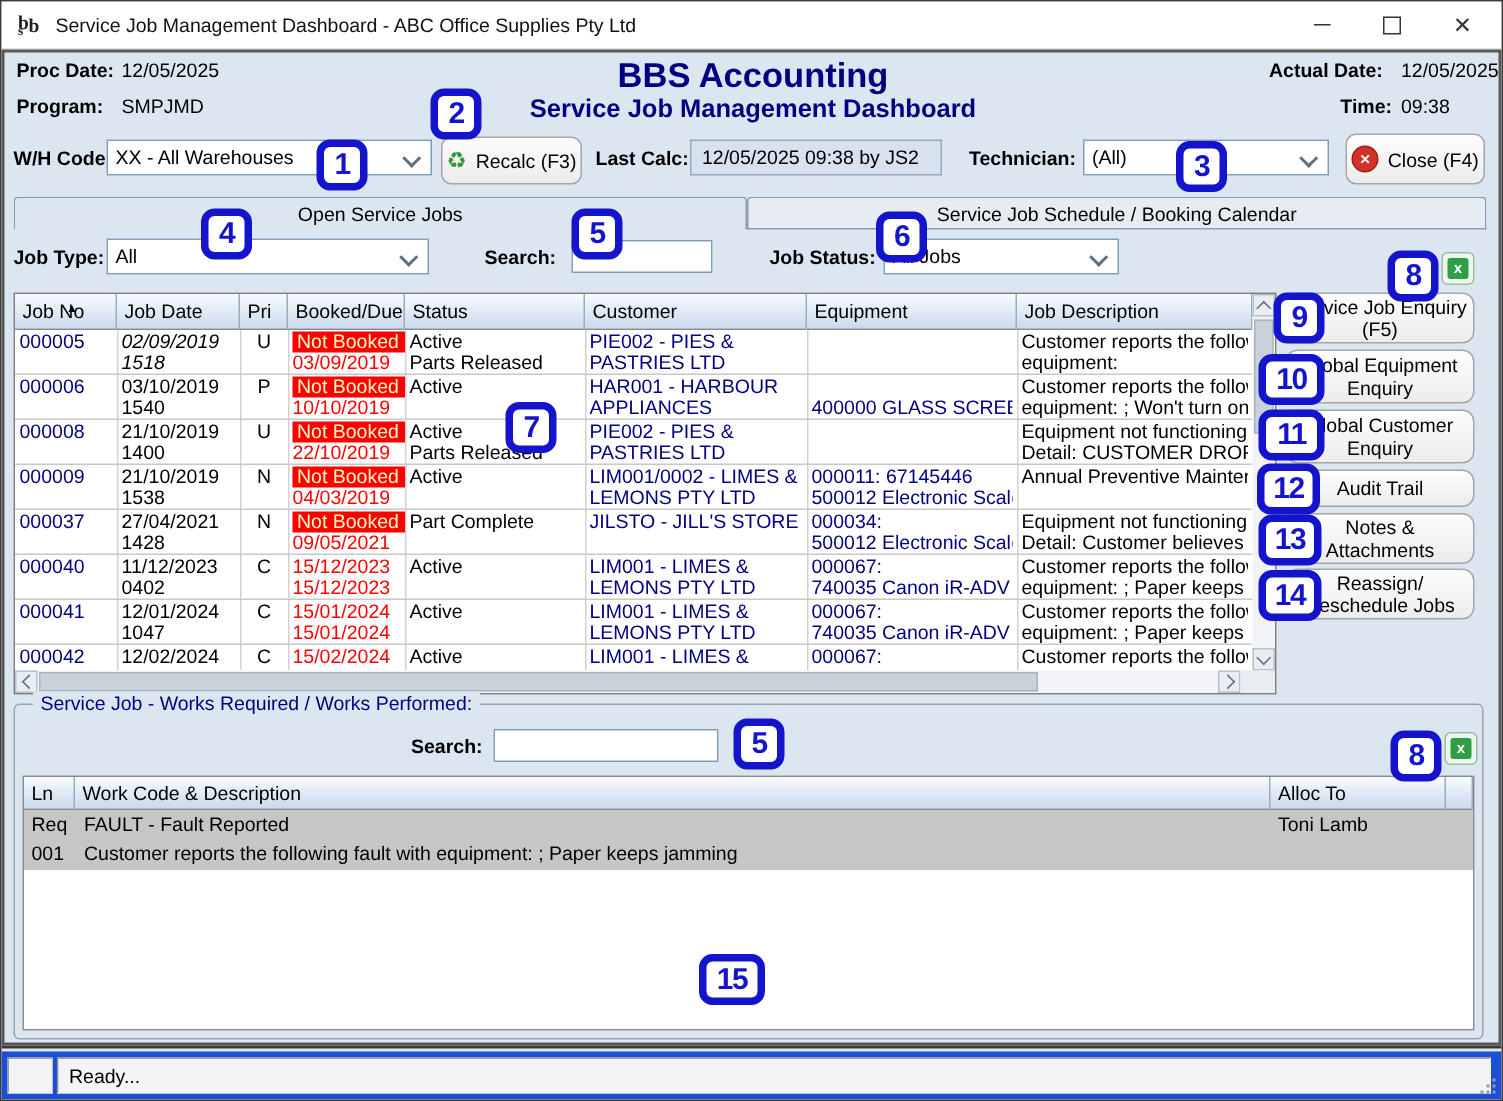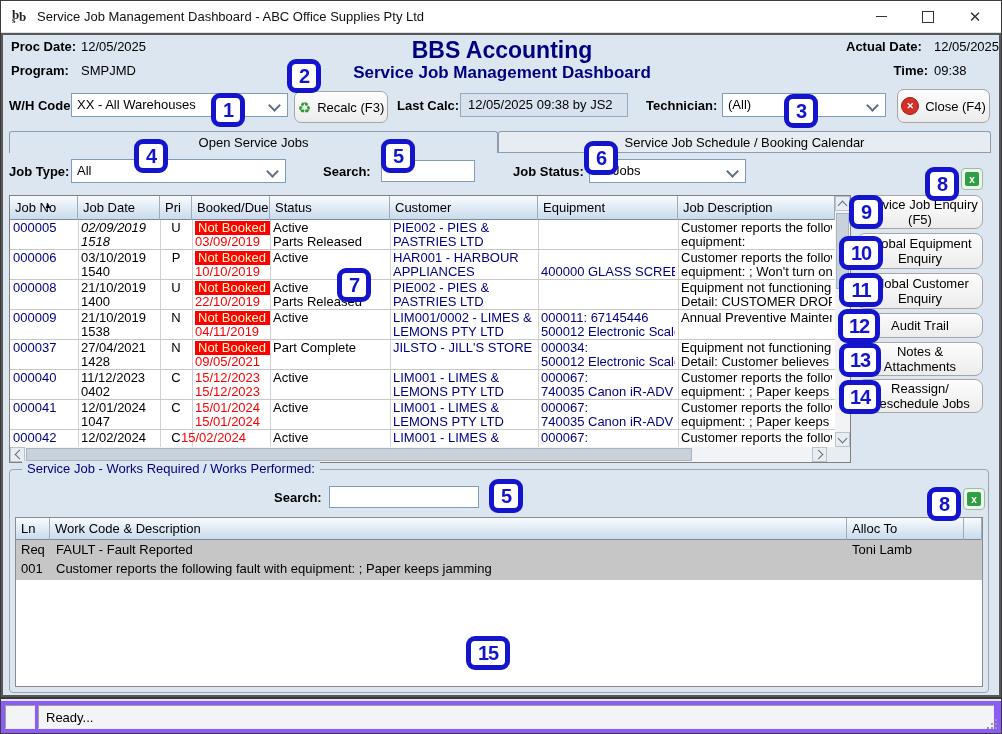--- a/index.html
+++ b/index.html
@@ -85,21 +85,21 @@
   .legend{left:12px;top:-9px;background:#dce6f1;padding:0 5px;color:#000080;font-size:13px;}
   .wtable{left:5px;top:47px;width:968px;height:170px;background:#fff;border:1px solid #8b8b8b;}
   .wt-head{left:0;top:0;width:966px;height:22px;background:linear-gradient(#f8fbfe,#c9dbec);border-bottom:1px solid #7c8c9c;}
   .whcell{top:0;height:22px;line-height:21px;padding-left:5px;border-right:1px solid #9cacbc;overflow:hidden;white-space:nowrap;}
   .wgray{left:0;top:22px;width:966px;height:40px;background:#c6c6c6;}
   .wrow{left:0;width:966px;height:19px;line-height:19px;}
   .wcell{top:0;height:19px;white-space:nowrap;overflow:hidden;}
 
   
   .sep{left:0;top:696px;width:1000px;height:2px;background:#3a3a3a;}
-  .statusbar{left:0;top:700px;width:1000px;height:32px;background:#8b5cf6;}
+  .statusbar{left:0;top:700px;width:1000px;height:32px;background:#1d4ed8;}
   .sunken{background:#f3f4f5;border:1px solid;border-color:#9d9d9d #ececec #ececec #9d9d9d;}
   .grip{right:4px;bottom:4px;width:10px;height:10px;}
   .grip i{position:absolute;width:2px;height:2px;background:#9a9a9a;}
 
   
   .callout{height:34px;min-width:34px;border:5px solid #1414cc;border-radius:9px;background:#fff;
            color:#1414cc;font-weight:bold;font-size:20px;display:flex;align-items:center;justify-content:center;
            z-index:50;letter-spacing:-1px;}
 </style>
 </head>
@@ -298,21 +298,21 @@
           </div>
           <div class="abs cell " style="left: 68px; width: 82px;">
             <div class="line">21/10/2019</div>
             <div class="line">1538</div>
           </div>
           <div class="abs cell c-center" style="left: 150px; width: 32px;">
             <div class="line">N</div>
           </div>
           <div class="abs cell " style="left: 182px; width: 78px;">
             <div class="line alert">Not Booked</div>
-            <div class="line red">04/11/2019</div>
+            <div class="line red">04/03/2019</div>
           </div>
           <div class="abs cell " style="left: 260px; width: 120px;">
             <div class="line">Active</div>
             <div class="line">&nbsp;</div>
           </div>
           <div class="abs cell navy" style="left: 380px; width: 148px;">
             <div class="line">LIM001/0002 - LIMES &amp;</div>
             <div class="line">LEMONS PTY LTD</div>
           </div>
           <div class="abs cell navy" style="left: 528px; width: 140px;">
@@ -424,21 +424,21 @@
           <div class="abs cell navy" style="left: 0px; width: 68px;">
             <div class="line">000042</div>
           </div>
           <div class="abs cell " style="left: 68px; width: 82px;">
             <div class="line">12/02/2024</div>
             <div class="line">&nbsp;</div>
           </div>
           <div class="abs cell c-center" style="left: 150px; width: 32px;">
             <div class="line">C</div>
           </div>
-          <div class="abs cell " style="left: 168px; width: 78px;">
+          <div class="abs cell " style="left: 182px; width: 78px;">
             <div class="line red">15/02/2024</div>
             <div class="line red">&nbsp;</div>
           </div>
           <div class="abs cell " style="left: 260px; width: 120px;">
             <div class="line">Active</div>
             <div class="line">&nbsp;</div>
           </div>
           <div class="abs cell navy" style="left: 380px; width: 148px;">
             <div class="line">LIM001 - LIMES &amp;</div>
             <div class="line">&nbsp;</div>

